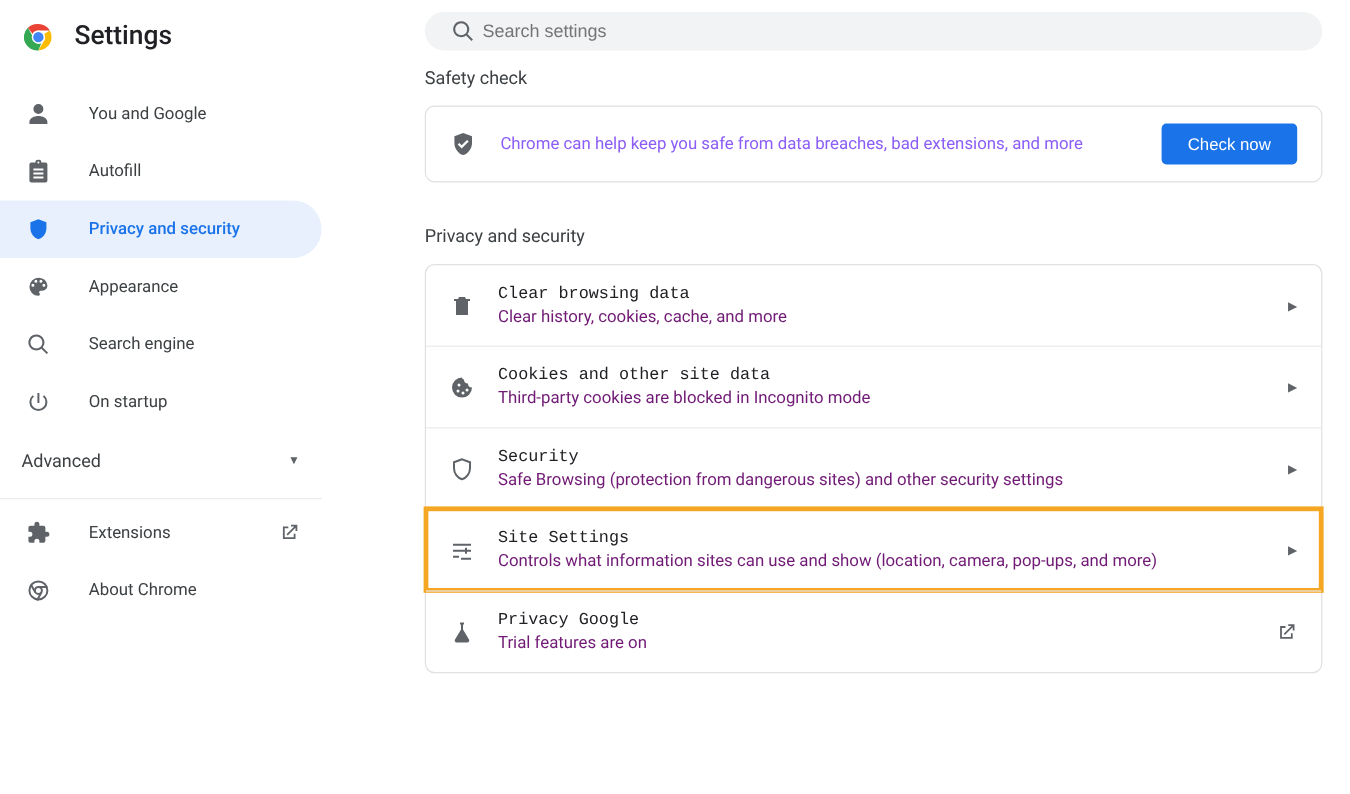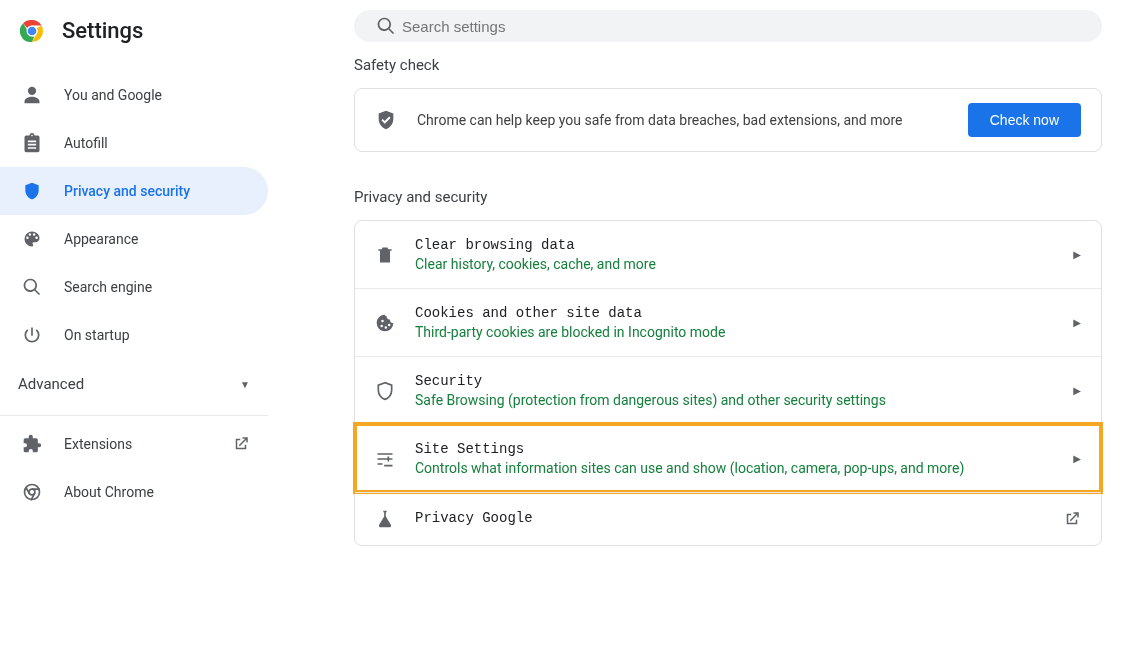--- a/index.html
+++ b/index.html
@@ -5,21 +5,21 @@
     * { box-sizing: border-box; margin: 0; padding: 0; }
     body { font-family: Roboto, Arial, sans-serif; background: #fff; color: #202124; width: 1125px; height: 662px; overflow: hidden; }
     .layout { display: flex; height: 100%; }
 
     
     .sidebar { width: 268px; padding: 12px 0 0 0; flex-shrink: 0; }
     .brand { display: flex; align-items: center; gap: 18px; padding: 6px 12px 22px 20px; }
     .brand-title { font-size: 22px; font-weight: 500; color: #202124; }
 
     .nav-list { margin-top: 6px; }
-    .nav-item { display: flex; align-items: center; gap: 22px; padding: 14px 18px 14px 22px; font-size: 14px; color: #3c4043; cursor: pointer; border-top-right-radius: 26px; border-bottom-right-radius: 26px; position: relative; }
+    .nav-item { display: flex; align-items: center; gap: 32px; padding: 14px 18px 14px 22px; font-size: 14px; color: #3c4043; cursor: pointer; border-top-right-radius: 26px; border-bottom-right-radius: 26px; position: relative; }
     .nav-item.active { background: #e8f0fe; color: #1a73e8; font-weight: 500; }
     .nav-item .nav-icon { width: 20px; height: 20px; display: inline-flex; align-items: center; justify-content: center; }
     .nav-label { flex: 1; }
 
     .advanced-row { display: flex; align-items: center; justify-content: space-between; padding: 16px 18px 16px 18px; font-size: 15px; color: #3c4043; cursor: pointer; }
     .divider { height: 1px; background: #e8eaed; margin: 6px 0 4px 0; }
 
     .footer-nav .nav-item { justify-content: space-between; }
 
     
@@ -28,30 +28,30 @@
     .searchbar input { background: transparent; border: none; outline: none; font-size: 15px; color: #5f6368; width: 100%; }
 
     .managed-banner { display: flex; align-items: center; justify-content: center; gap: 10px; margin: 22px 0 10px 0; font-size: 14px; color: #3c4043; }
     .managed-banner a { color: #1a73e8; text-decoration: none; }
 
     .section-title { font-size: 15px; color: #3c4043; margin: 14px 0 14px 0; font-weight: 400; }
     .section-title.pns { margin-top: 36px; margin-bottom: 14px; }
 
     .card { width: 748px; border: 1px solid #e0e0e0; border-radius: 8px; background: #fff; }
     .card1 { display: flex; align-items: center; padding: 14px 20px; gap: 20px; }
-    .card1 .card1-text { flex: 1; font-size: 14px; color: #404040; }
+    .card1 .card1-text { flex: 1; font-size: 14px; color: #8b5cf6; }
 
     .btn-primary { background: #1a73e8; color: #fff; border: none; border-radius: 4px; padding: 9px 22px; font-size: 14px; font-weight: 500; cursor: pointer; }
 
     .list .row { display: flex; align-items: center; gap: 20px; padding: 16px 20px; border-top: 1px solid #e8eaed; cursor: pointer; position: relative; }
     .list .row:first-child { border-top: none; }
     .row .row-icon { width: 20px; height: 20px; display:inline-flex; align-items:center; justify-content:center; color: #5f6368; }
     .row .row-body { flex: 1; }
     .row-title { font-size: 14px; color: #202124; margin-bottom: 3px; font-family: Liberation Mono, monospace; }
-    .row-sub { font-size: 14px; color: #15803d; }
+    .row-sub { font-size: 14px; color: #701a75; }
     .row-arrow { color: #5f6368; }
 
     .highlight { outline: 4px solid #f5a623; outline-offset: -2px; }
 
     
     svg { display:block; }
     .chevron { font-size: 10px; color: #5f6368; }
     .dropdown-chevron { font-size: 10px; color: #5f6368; }
   </style>
 </head>
@@ -238,20 +238,21 @@
       </div>
 
       <div class="row">
         <span class="row-icon">
           <svg width="20" height="20" viewBox="0 0 24 24" fill="#5f6368">
               <path d="M10 2h4v2h-1v5l6 10a2 2 0 0 1-1.7 3H6.7A2 2 0 0 1 5 19l6-10V4h-1z"></path>
             </svg>
         </span>
         <div class="row-body">
           <div class="row-title">Privacy Google</div>
+          <div class="row-sub">Trial features are on</div>
         </div>
         <span class="row-arrow">
           <svg width="18" height="18" viewBox="0 0 24 24" fill="#5f6368">
               <path d="M14 3v2h3.6L9 13.6 10.4 15 19 6.4V10h2V3zM5 5h6v2H7v10h10v-4h2v6H5z"></path>
             </svg>
         </span>
       </div>
     </div>
   </main>
 </div>

